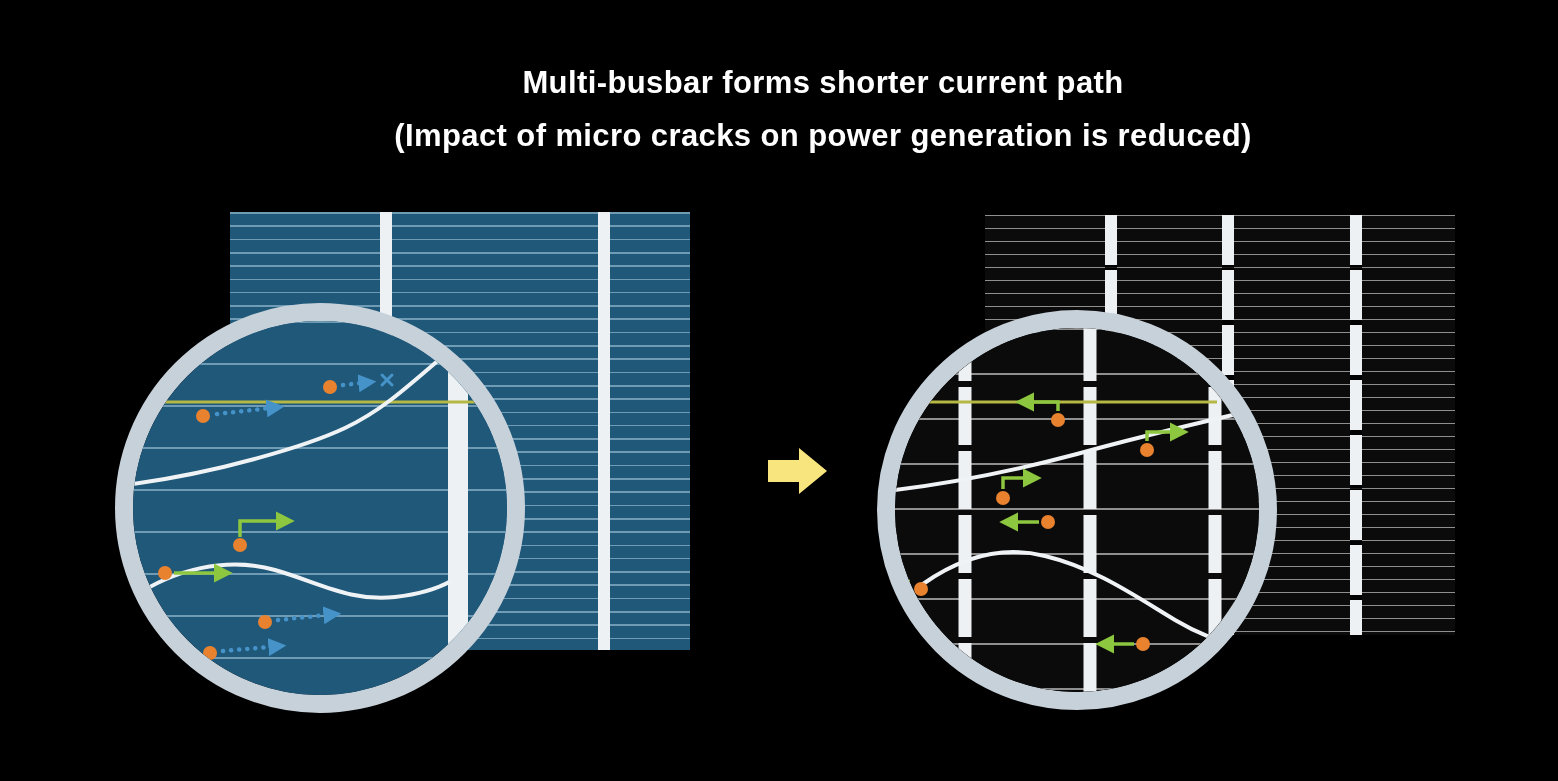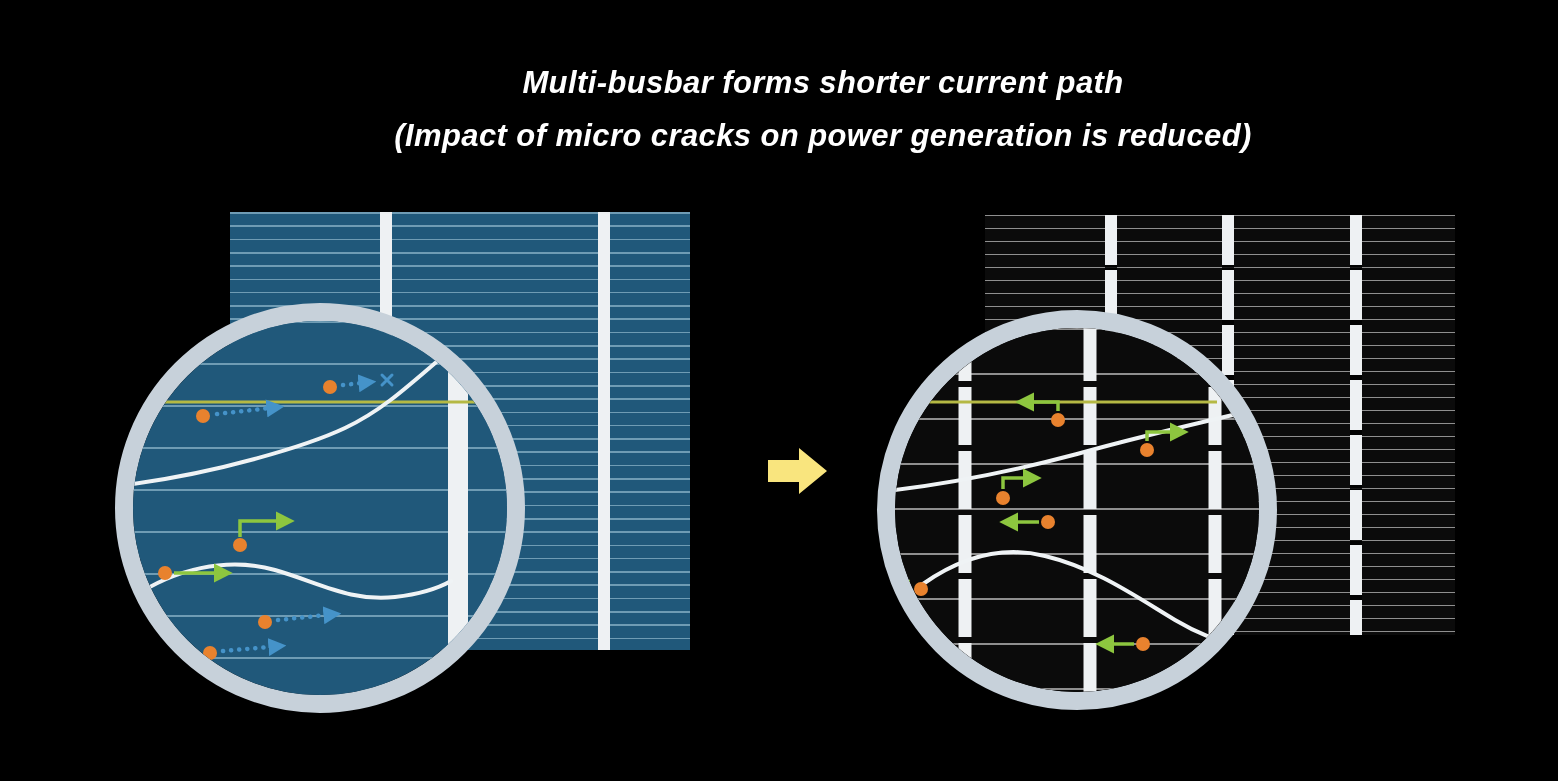--- a/index.html
+++ b/index.html
@@ -17,21 +17,20 @@
     --dot-orange:#e8822e;
     --green:#8dc63f;
     --blue-dot:#4593c9;
     --block-arrow:#f9e57e;
   }
   html,body{ background:var(--bg); }
   .stage{
     position:relative; width:1558px; height:781px; overflow:hidden;
     background:var(--bg);
     font-family:"Liberation Sans", sans-serif;
-    font-style:italic;
   }
   .title{
     position:absolute; top:56px; left:0; width:100%;
     text-align:center; transform:translateX(44px);
     color:var(--title-text); font-weight:700; font-size:31px;
     line-height:1.72; letter-spacing:0.4px;
   }
   .cell{ position:absolute; }
   .cell-left{
     left:230px; top:212px; width:460px; height:438px;

